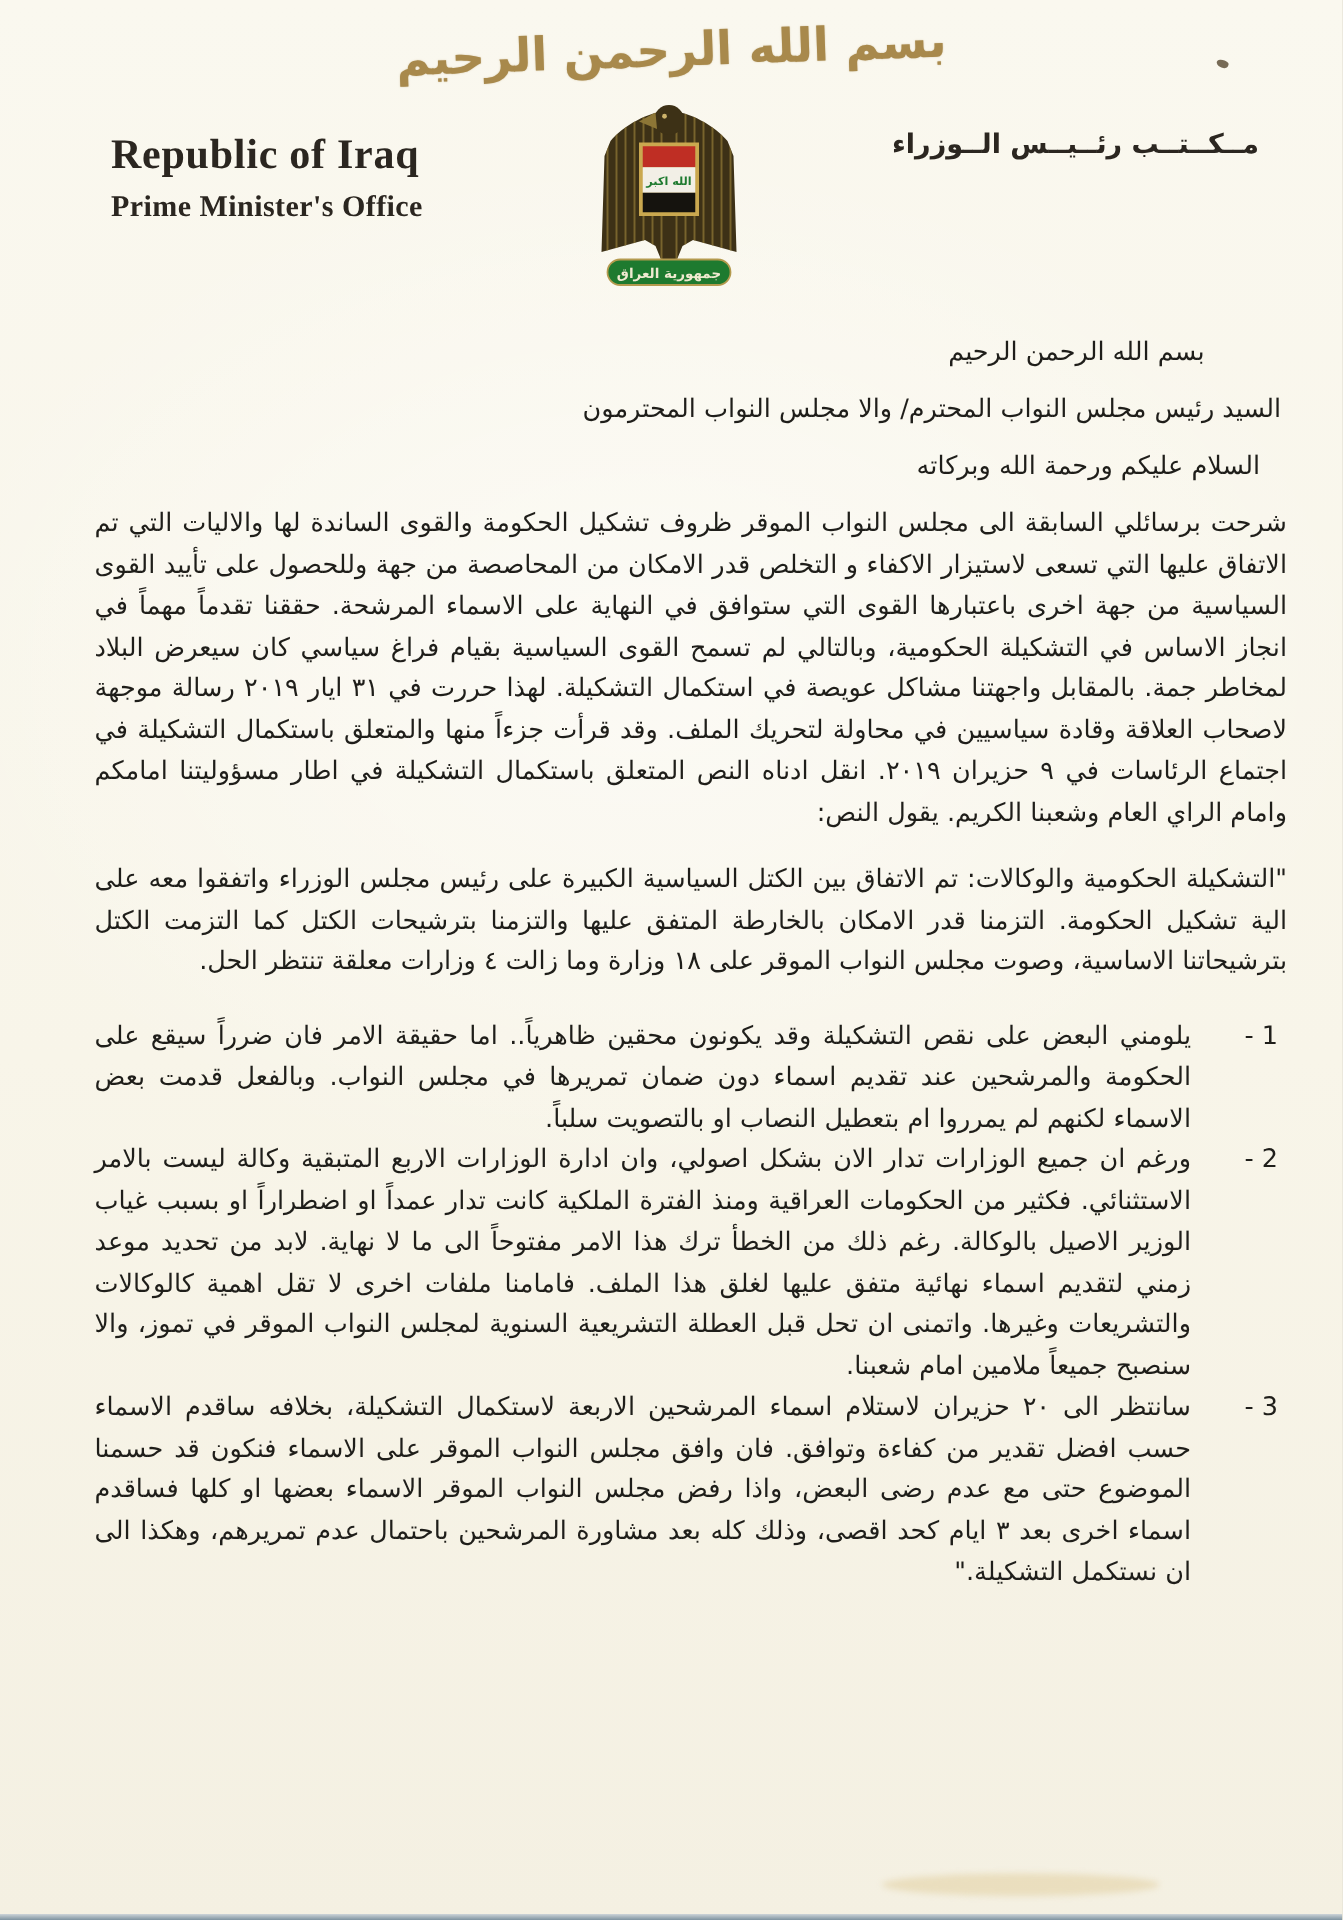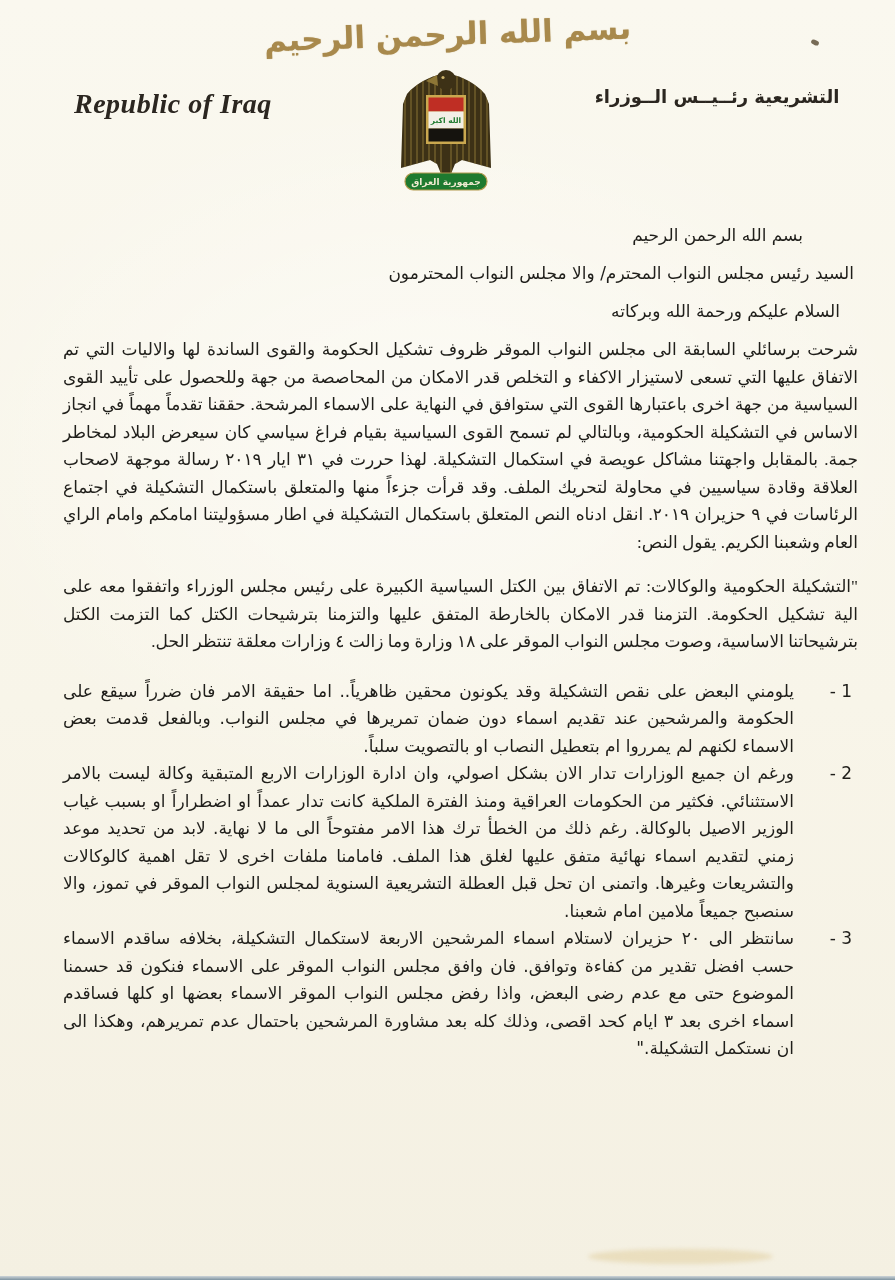--- a/index.html
+++ b/index.html
@@ -14,58 +14,59 @@
   
   .bismillah-callig {
     position:absolute; top:16px; left:0; width:100%;
     text-align:center; color:#a8894c; font-size:31px; font-weight:bold;
     transform:rotate(-2deg); letter-spacing:-1px;
     text-shadow:0 0 1px rgba(168,137,76,.55);
   }
   .speck { position:absolute; top:40px; left:811px; width:8px; height:5px;
     background:#564730; border-radius:60% 40% 50% 50%; transform:rotate(25deg); opacity:.8; }
   
-  .header-en { position:absolute; top:88px; left:74px; font-family:"Liberation Serif", serif; font-weight:bold; color:#2b2620;font-style:italic; }
+  .header-en { position:absolute; top:88px; left:74px; font-family:"Liberation Serif", serif; font-weight:bold; color:#2b2620; }
   .header-en .t1 { font-size:28px; letter-spacing:.5px; }
   .header-en .t2 { font-size:20px; margin-top:7px; letter-spacing:.3px; }
   .header-ar { position:absolute; top:80px; right:18px; width:320px; text-align:center; direction:rtl; color:#2b2620; }
   .header-ar .t1 { font-size:25px; font-weight:bold; }
   .header-ar .t2 { font-size:18px; font-weight:bold; margin-top:6px; }
   .emblem { position:absolute; top:60px; left:384px; width:124px; height:138px; }
   
   .letter {
     position:absolute; top:222px; left:63px; right:37px;
     direction:rtl; font-size:17px; line-height:27.5px;
     text-align:justify; color:#1f1e1a;
   }
   .lead { text-align:right; margin:0 0 10.5px 0; }
   .ind-bismillah { padding-left:0; padding-right:55px; }
   .ind-addressee { padding-right:4px; }
   .ind-greeting  { padding-right:18px;text-align:right; }
-  .para { margin:5px 0 0 0;font-family:Liberation Serif, serif; }
+  .para { margin:5px 0 0 0; }
   .para.quote { margin-top:17px; }
   .list { margin-top:22px; }
   .list-item { position:relative; padding-right:64px; }
   .list-item .marker { position:absolute; right:6px; top:0; }
   
   .smudge { position:absolute; bottom:16px; left:588px; width:185px; height:15px;
     background:rgba(208,176,96,.28); border-radius:50%; filter:blur(2px); }
   .bottom-edge { position:absolute; bottom:0; left:0; width:100%; height:4px;
     background:linear-gradient(180deg,#cdd4d8 0%,#7e93a0 100%); }
 </style>
 </head>
 <body>
 
 <div class="page">
 
   <div class="bismillah-callig">بسم الله الرحمن الرحيم</div>
   <div class="speck"></div>
 
   <div class="header-en">
     <div class="t1">Republic of Iraq</div>
+    <div class="t2">Prime Minister's Office</div>
   </div>
 
   <svg class="emblem" viewBox="0 0 124 138">
     <defs>
       <clipPath id="eagleClip">
         <path d="M62,14 C49,14 31,24 23,34 L19,44 L17,108 L46,100 L53,104 L62,126 L71,104 L78,100 L107,108 L105,44 L101,34 C93,24 75,14 62,14 Z"></path>
       </clipPath>
     </defs>
 
     <path d="M62,14 C49,14 31,24 23,34 L19,44 L17,108 L46,100 L53,104 L62,126 L71,104 L78,100 L107,108 L105,44 L101,34 C93,24 75,14 62,14 Z" fill="#3d3116"></path>
@@ -99,21 +100,21 @@
       <text x="62" y="63" font-size="7.5" fill="#1e7a2f" text-anchor="middle" font-weight="bold">الله اكبر</text>
     </g>
 
     <g>
       <rect x="21" y="113" width="82" height="17" rx="8.5" fill="#1e7a2f" stroke="#b49a4e" stroke-width="1.2"></rect>
       <text x="62" y="125" font-size="9" fill="#f0ead0" text-anchor="middle" font-weight="bold">جمهورية العراق</text>
     </g>
   </svg>
 
   <div class="header-ar">
-    <div class="t2">التشريعية رئــيــس الــوزراء</div>
+    <div class="t2">مــكــتــب رئــيــس الــوزراء</div>
   </div>
 
   <div class="letter">
     <div class="lead ind-bismillah">بسم الله الرحمن الرحيم</div>
     <div class="lead ind-addressee">السيد رئيس مجلس النواب المحترم/ والا مجلس  النواب المحترمون</div>
     <div class="lead ind-greeting">السلام عليكم ورحمة الله وبركاته</div>
 
     <p class="para">شرحت برسائلي السابقة الى مجلس النواب الموقر ظروف تشكيل الحكومة والقوى الساندة لها والاليات التي تم الاتفاق عليها التي تسعى لاستيزار الاكفاء و التخلص قدر الامكان من المحاصصة من جهة وللحصول على تأييد القوى السياسية من جهة اخرى باعتبارها القوى التي ستوافق في النهاية على الاسماء المرشحة. حققنا تقدماً مهماً في انجاز الاساس في التشكيلة الحكومية، وبالتالي لم تسمح القوى السياسية بقيام فراغ سياسي كان سيعرض البلاد لمخاطر جمة. بالمقابل واجهتنا مشاكل عويصة في استكمال التشكيلة. لهذا حررت في ٣١ ايار ٢٠١٩ رسالة موجهة لاصحاب العلاقة وقادة سياسيين في محاولة لتحريك الملف. وقد قرأت جزءاً منها والمتعلق باستكمال التشكيلة في اجتماع الرئاسات في ٩ حزيران ٢٠١٩. انقل ادناه النص المتعلق باستكمال التشكيلة في اطار مسؤوليتنا امامكم وامام الراي العام وشعبنا الكريم. يقول النص:</p>
     <p class="para quote">"التشكيلة الحكومية والوكالات: تم الاتفاق بين الكتل السياسية الكبيرة على رئيس مجلس الوزراء واتفقوا معه على الية تشكيل الحكومة. التزمنا قدر الامكان بالخارطة المتفق عليها والتزمنا بترشيحات الكتل كما التزمت الكتل بترشيحاتنا الاساسية، وصوت مجلس النواب الموقر على ١٨ وزارة وما زالت ٤ وزارات معلقة تنتظر الحل.</p>
 

